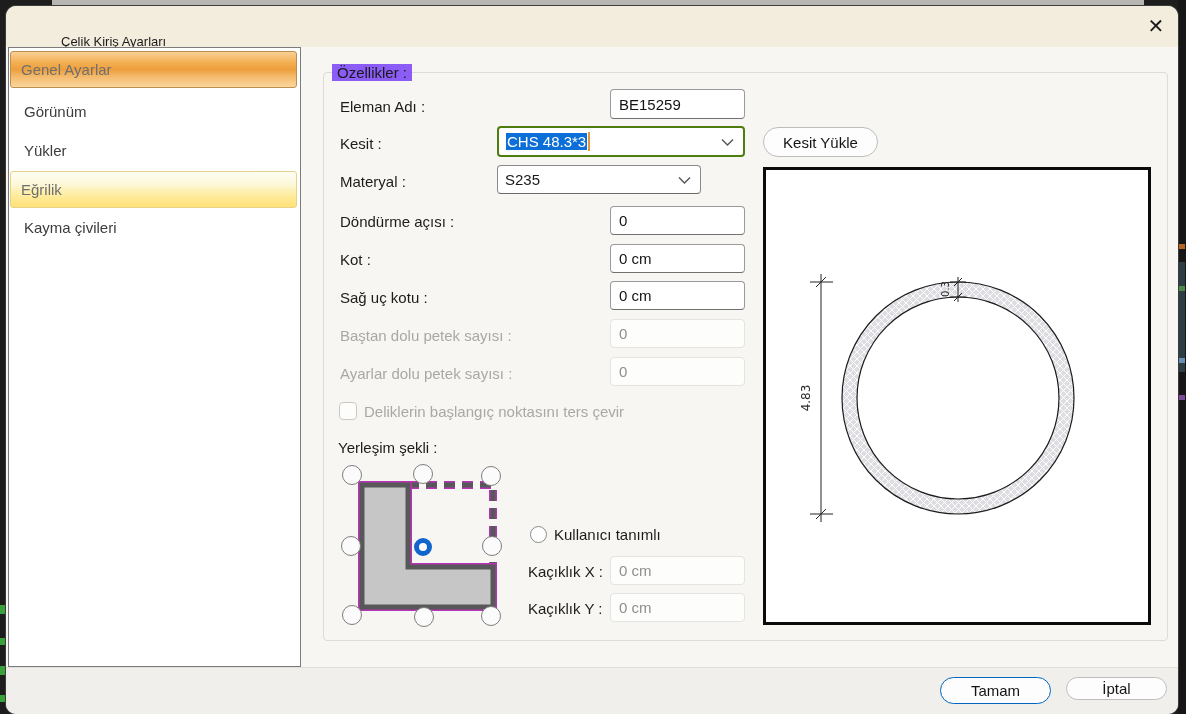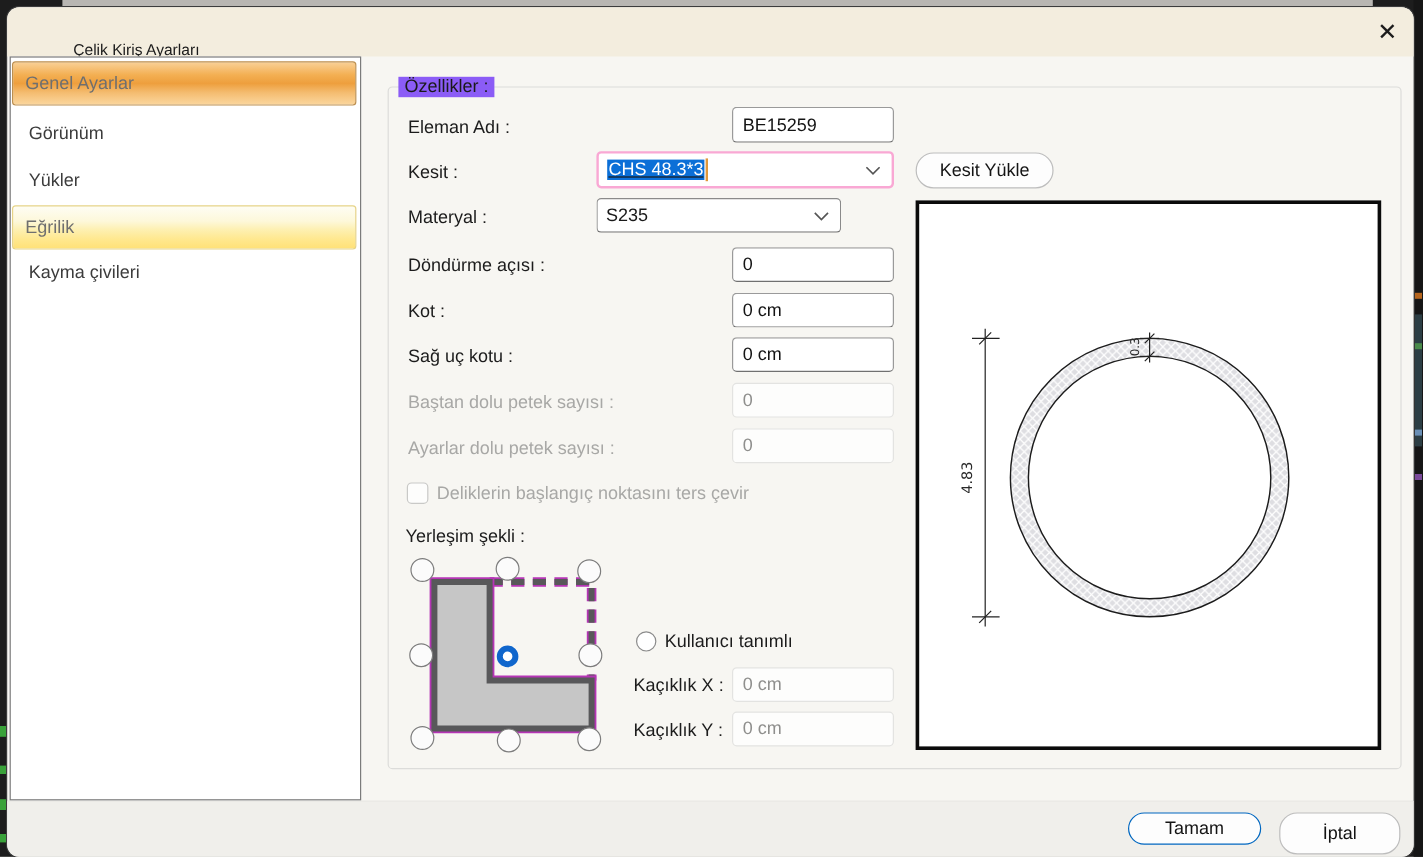--- a/index.html
+++ b/index.html
@@ -50,21 +50,21 @@
   .lbl.dis { color:#a8a8a6; }
 
   .tb { position:absolute; background:#fff;
     border:1px solid #9a9a9a; border-bottom-color:#707070; border-radius:4px;
     font-size:15px; color:#141414; display:flex; align-items:center; padding:0 8px; }
   .tb.dis { border-color:#e3e3e1; border-bottom-color:#e3e3e1; background:#fdfdfc; color:#8f8f8d; }
 
   .combo { position:absolute; background:#fff;
     border:1px solid #8a8a8a; border-bottom-color:#6a6a6a; border-radius:4px;
     font-size:15px; display:flex; align-items:center; padding:0 7px; }
-  .combo.focused { border:2px solid #f9a8d4;text-decoration:underline; }
+  .combo.focused { border:2px solid #4d7c0f; }
   .combo .chev { position:absolute; right:9px; top:50%; transform:translateY(-45%); }
   .sel-text { background:#0b6fd7; color:#fff; padding:0 1px; }
   .caret { width:2px; height:19px; background:#e0983c; margin-left:1px; }
 
   .btn { position:absolute; display:flex; align-items:center; justify-content:center;
     background:#fdfdfd; border:1px solid #bdbdbd; border-radius:15px;
     font-size:15px; color:#141414; }
   .btn.primary { border:1px solid #0067c0; }
 
   .cb { position:absolute; width:18px; height:18px; border:1px solid #c9c9c7;
@@ -222,13 +222,13 @@
       <line x1="184" y1="112" x2="200" y2="112"></line>
       <line x1="184" y1="127" x2="200" y2="127"></line>
       <line x1="188" y1="116" x2="196" y2="108"></line>
       <line x1="188" y1="131" x2="196" y2="123"></line>
     </g>
     <text x="183" y="119" transform="rotate(-90 183 119)" text-anchor="middle" font-family="DejaVu Sans, sans-serif" font-size="10" fill="#2a2a2a">0.3</text>
   </svg>
 </div>
 
 <div class="btn primary" style="left:940px;top:677px;width:111px;height:27px;">Tamam</div>
-<div class="btn" style="left:1066px;top:677px;width:101px;height:35px;">İptal</div>
+<div class="btn" style="left:1066px;top:677px;width:101px;height:23px;">İptal</div>
 
 </body></html>

